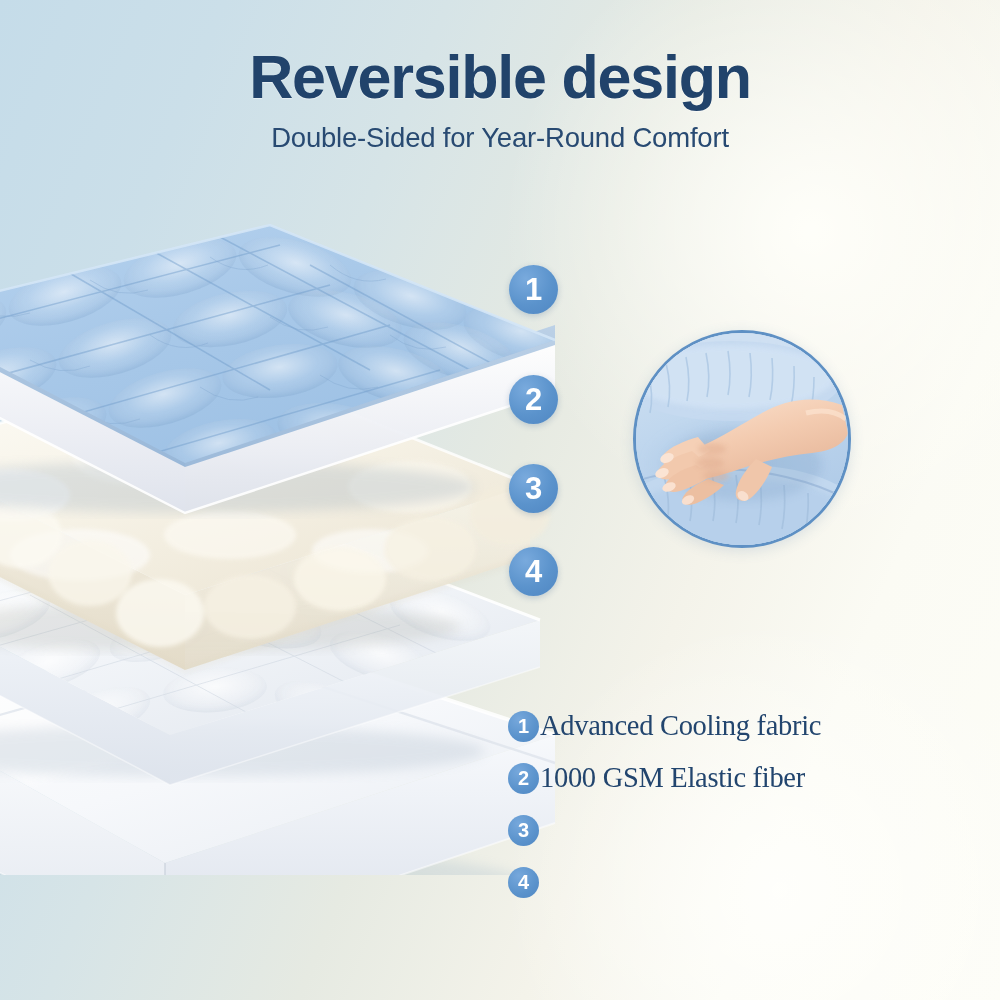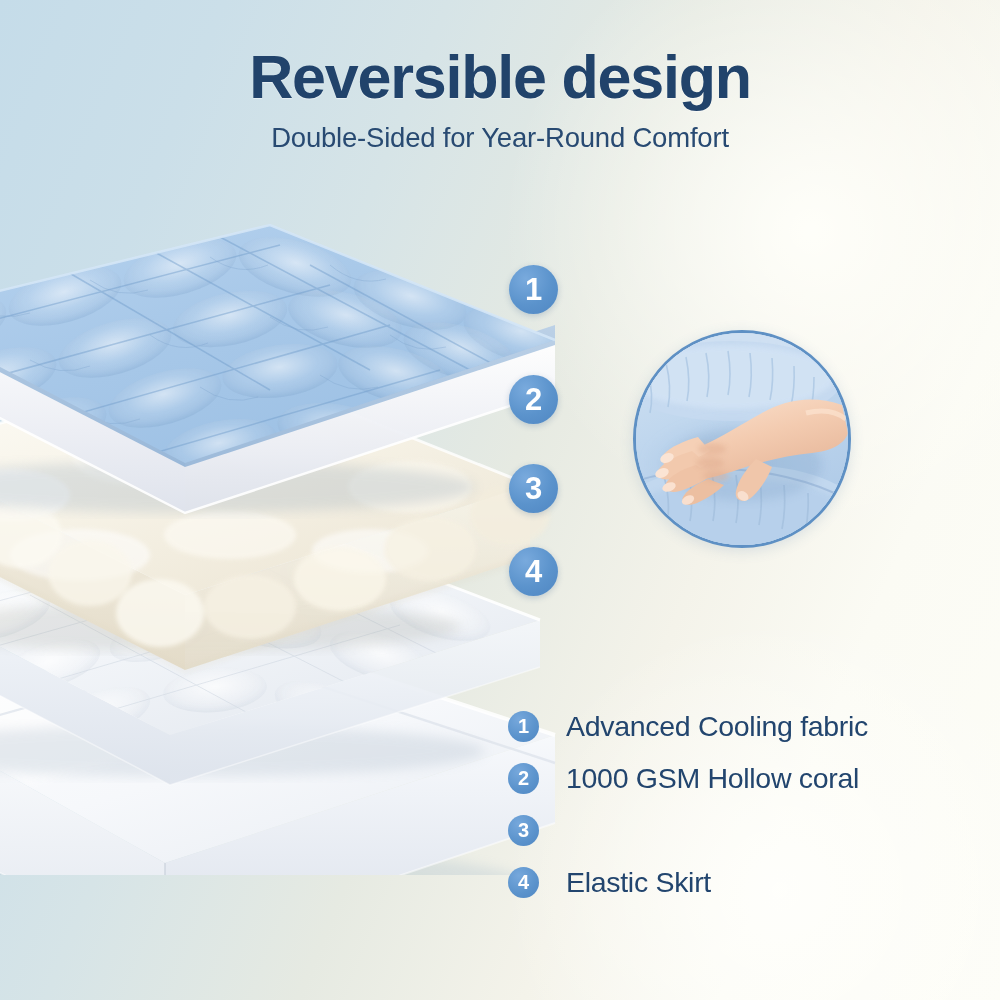--- a/index.html
+++ b/index.html
@@ -137,25 +137,26 @@
     height: 31px;
     border-radius: 50%;
     background: radial-gradient(circle at 35% 28%, #76a8dc 0%, #5b93cc 58%, #4f86c2 100%);
     color: #ffffff;
     font-size: 20px;
     font-weight: bold;
     line-height: 31px;
     text-align: center;
   }
   .legend-label {
-    margin-left: 27px;
+    margin-left: 1px;
     font-size: 28.5px;
     color: #22456e;
     letter-spacing: -0.3px;
     white-space: nowrap;
+    font-family: Liberation Serif, serif;
   }
 </style>
 </head>
 <body>
 
 <div id="infographic">
 
   <div class="bloom bloom-right"></div>
   <div class="bloom bloom-bottom"></div>
 
@@ -514,24 +515,23 @@
   <div class="callout c3">3</div>
   <div class="callout c4">4</div>
 
   <div id="legend">
     <div class="legend-row">
       <span class="legend-badge">1</span>
       <span class="legend-label">Advanced Cooling fabric</span>
     </div>
     <div class="legend-row">
       <span class="legend-badge">2</span>
-      <span class="legend-label">1000 GSM Hollow coral</span>
+      <span class="legend-label">1000 GSM Elastic fiber</span>
     </div>
     <div class="legend-row">
       <span class="legend-badge">3</span>
     </div>
     <div class="legend-row">
       <span class="legend-badge">4</span>
-      <span class="legend-label">Elastic Skirt</span>
     </div>
   </div>
 
 </div>
 
 </body></html>

